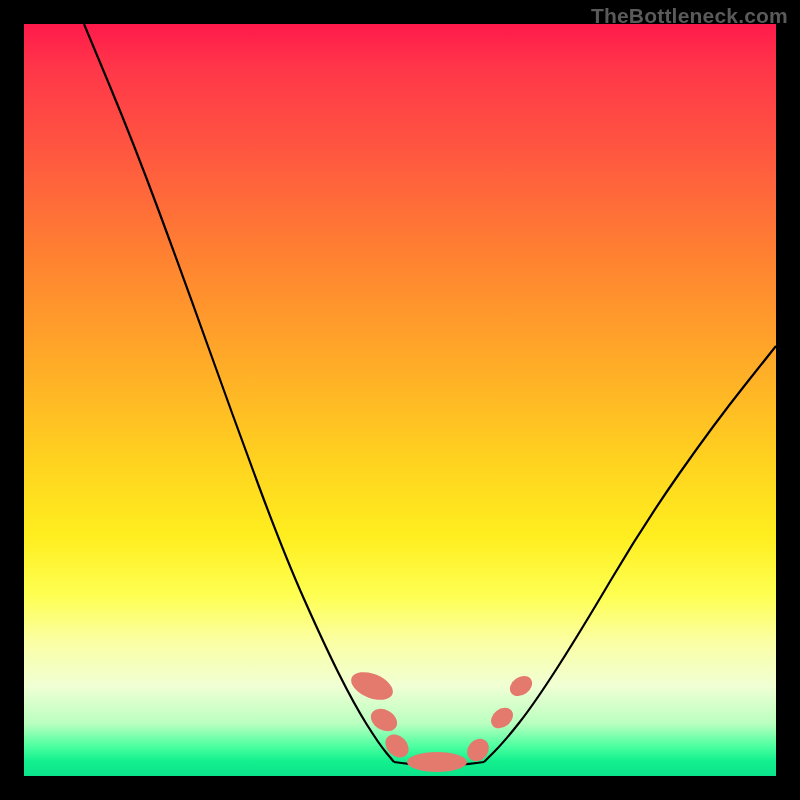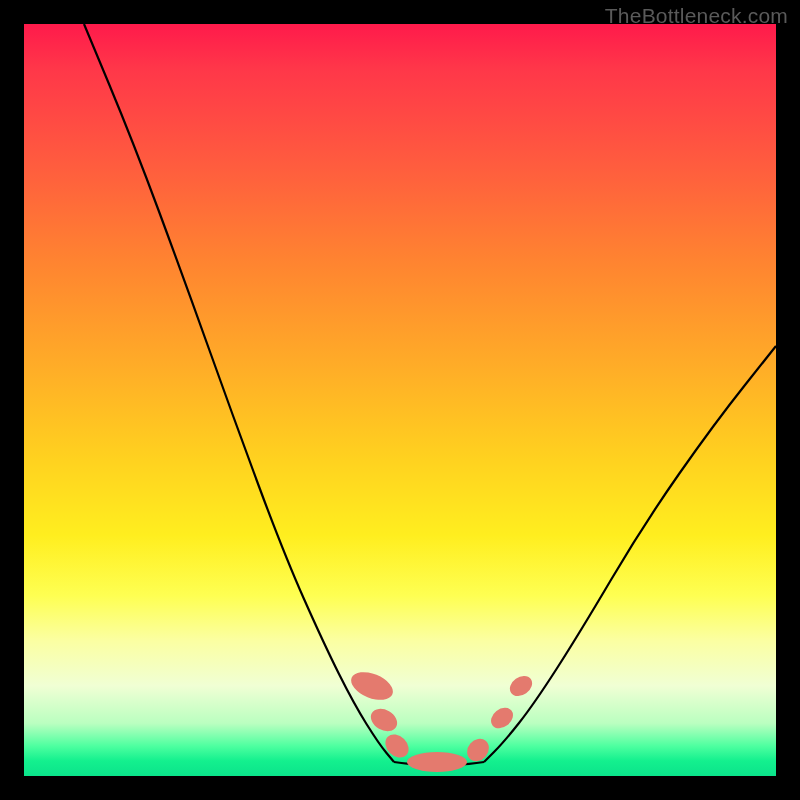--- a/index.html
+++ b/index.html
@@ -34,21 +34,21 @@
       #0be38b 100%
     );
   }
   .watermark {
     position: absolute;
     top: 4px;
     right: 12px;
     color: #5a5a5a;
     font-size: 21px;
     letter-spacing: 0.2px;
-    font-weight: 400;
+    font-weight: 700;
     user-select: none;
   }
   svg.curve {
     position: absolute;
     left: 0;
     top: 0;
     width: 752px;
     height: 752px;
     pointer-events: none;
   }

